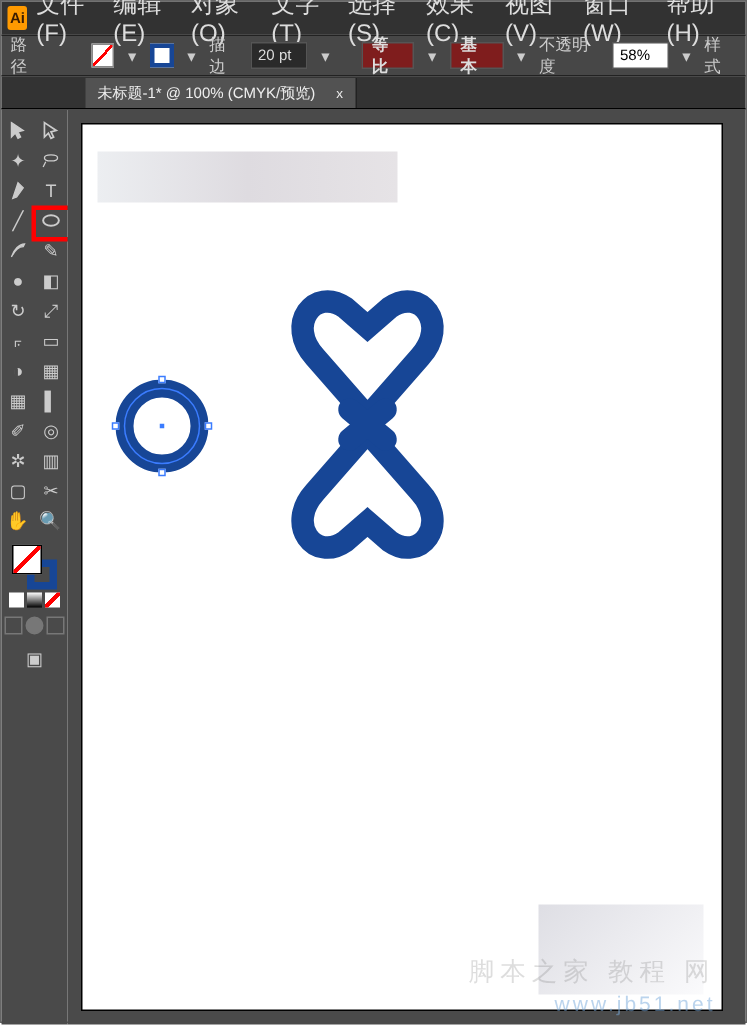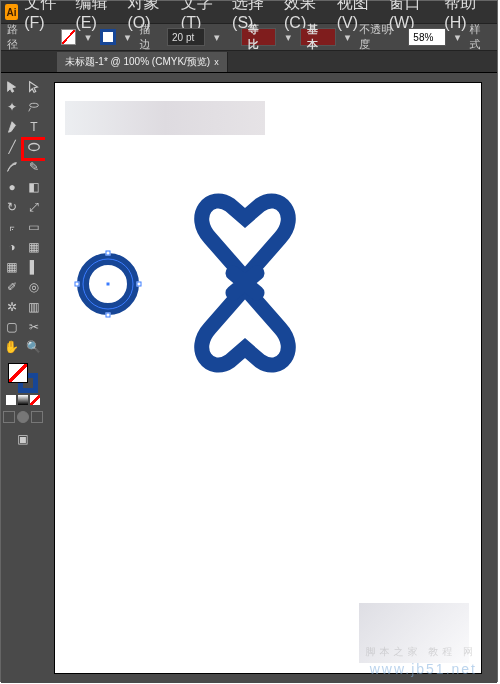--- a/index.html
+++ b/index.html
@@ -18,21 +18,21 @@
   .swatch-none::after { content: ""; position: absolute; inset: 0; background: linear-gradient(to top left, transparent 45%, red 45%, red 55%, transparent 55%); }
   .swatch-stroke { width: 16px; height: 16px; background: #fff; border: 3px solid #174696; box-sizing: border-box; }
   .drop { width: 12px; height: 12px; display: inline-flex; align-items: center; justify-content: center; color: #ccc; }
   .opt-orange { color: #ff9a00; }
   .num-input { background: #2a2a2a; border: 1px solid #555; color: #ddd; width: 38px; height: 18px; font-size: 10px; padding: 0 4px; }
   .basic-box { background: #7f1d1d; border: 1px solid #555; height: 18px; padding: 0 6px; display: flex; align-items: center; font-weight: bold; }
   .opac-box { background: #fff; border: 1px solid #555; color: #000; width: 38px; height: 18px; font-size: 10px; padding: 0 4px; display: flex; align-items: center; }
   
   
   .tabbar { background: #333; height: 22px; display: flex; align-items: flex-end; border-bottom: 1px solid #000; padding-left: 56px; }
-  .tab { background: #525252; color: #eee; font-size: 10px; height: 20px; padding: 0 8px; display: flex; align-items: center; gap: 4px; border-right: 1px solid #222; }
+  .tab { background: #525252; color: #eee; font-size: 10px; height: 20px; padding: 0 8px; display: flex; align-items: center; gap: 14px; border-right: 1px solid #222; }
   .tab-close { font-size: 9px; }
   
   
   .main { display: flex; height: calc(682px - 22px - 28px - 22px); }
   
   
   .tools-wrap { position: relative; }
   .tools { background: #4a4a4a; width: 44px; height: 100%; padding-top: 4px; display: flex; flex-direction: column; align-items: center; }
   .tool-row { display: flex; }
   .tool { width: 22px; height: 20px; display: flex; align-items: center; justify-content: center; color: #ccc; font-size: 12px; position: relative; }
@@ -60,21 +60,21 @@
   
   .grad-bar { position: absolute; top: 18px; left: 10px; width: 200px; height: 34px; background: linear-gradient(90deg, #eceef1 0%, #dedbe0 50%, #e6e3e6 100%); }
   .circle-path { position: absolute; top: 170px; left: 22px; width: 62px; height: 62px; }
   .handle { width: 5px; height: 5px; background: #fff; border: 1px solid #3b7cff; position: absolute; transform: translate(-50%,-50%); }
   .h1{ left:50%; top:0; } .h2{ left:100%; top:50%; } .h3{ left:50%; top:100%; } .h4{ left:0; top:50%; }
   .center-pt { width:3px; height:3px; background:#3b7cff; position:absolute; left:50%; top:50%; transform:translate(-50%,-50%); }
   
   .knot { position: absolute; top: 100px; left: 120px; width: 140px; height: 200px; }
   
   .wm { position: absolute; right: 20px; bottom: 6px; color: rgba(120,170,220,0.5); font-size: 14px; letter-spacing: 2px; margin-left: 16px; }
-  .wm2 { position: absolute; right: 20px; bottom: 24px; color: rgba(120,120,120,0.25); font-size: 10px; letter-spacing: 4px; }
+  .wm2 { position: absolute; right: 20px; bottom: 24px; color: rgba(120,120,120,0.25); font-size: 17px; letter-spacing: 4px; }
   .crop-handle { position:absolute; right: 12px; bottom: 10px; width: 110px; height: 60px; background: linear-gradient(135deg, rgba(200,200,210,0.6), rgba(240,240,245,0.3)); }
 </style>
 </head>
 <body>
 
 <div class="frame">
 
   <div class="menubar">
     <div class="logo">Ai</div>
     <div class="menu">文件(F)</div>

